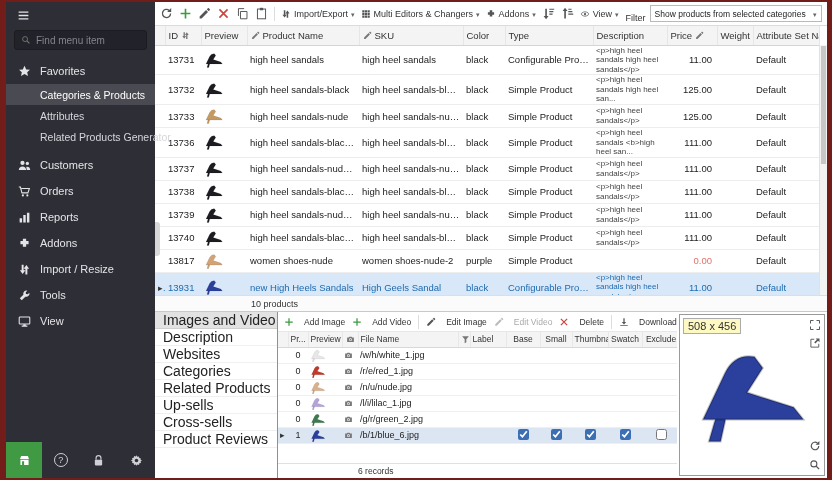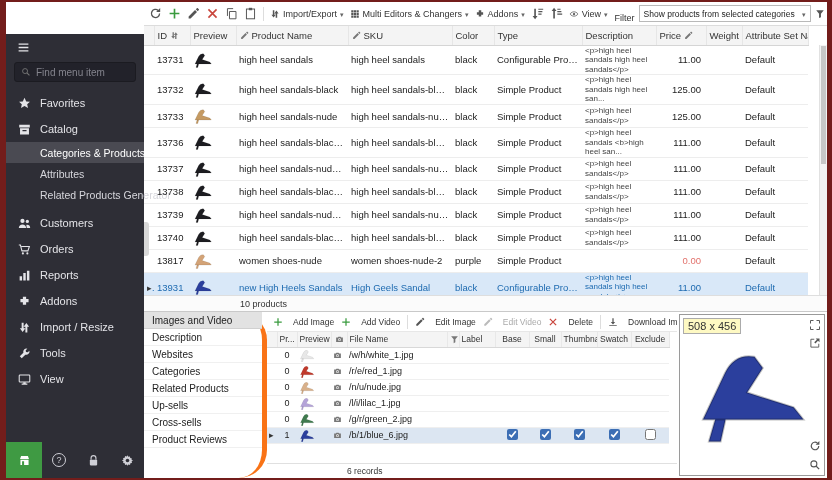--- a/index.html
+++ b/index.html
@@ -1,21 +1,21 @@
 <!DOCTYPE html>
 <html><head>
 <meta charset="utf-8">
 <style>
   * { box-sizing:border-box; margin:0; padding:0; }
   html,body { width:832px; height:480px; overflow:hidden; }
   body { background:#731d1b; font-family:"Liberation Sans", sans-serif; position:relative; }
   .window { position:absolute; left:6px; top:2px; width:821px; height:476px; background:#fff; display:flex; }
 
   
-  .sidebar { width:138px; flex-shrink:0; background:#2e2e36; color:#e4e4e8; display:flex; flex-direction:column;margin-top:32px; }
+  .sidebar { width:149px; flex-shrink:0; background:#2e2e36; color:#e4e4e8; display:flex; flex-direction:column; }
   .burger { height:26px; display:flex; align-items:center; padding-left:11px; }
   .search { margin:2px 8px 8px; background:#22222a; border:1px solid #1b1b21; border-radius:3px; height:20px; display:flex; align-items:center; gap:5px; padding:0 6px; }
   .search input { flex:1; min-width:0; background:transparent; border:0; outline:none; color:#c5c5cb; font-size:10px; font-family:"Liberation Sans",sans-serif; }
   .search input::placeholder { color:#84848d; }
   .nav-item { height:26px; display:flex; align-items:center; gap:9px; padding-left:12px; font-size:11px; cursor:default; white-space:nowrap; }
   .nav-item .ic { flex-shrink:0; }
   .sub-item { height:21px; display:flex; align-items:center; padding-left:34px; font-size:10.5px; color:#d6d6dc; white-space:nowrap; }
   .sub-item.selected { background:#4a4a52; color:#fff; }
   .grp-gap { height:5px; }
   .side-foot { margin-top:auto; height:36px; display:flex; align-items:stretch; }
@@ -58,21 +58,21 @@
   .pgrid td.c-price { text-align:right; padding-right:5px; }
   .pgrid tr.selected td { background:#d9e8f8; color:#1d6ab0; }
   .hwrap { display:flex; align-items:center; gap:3px; }
   .vscroll { position:absolute; right:0; top:19px; bottom:0; width:8px; background:#f3f3f3; border-left:1px solid #e1e1e1; }
   .vthumb { margin:1px; height:118px; background:#c7c7c7; }
   .collapse-handle { position:absolute; left:0; top:196px; width:5px; height:34px; background:#d8d8d8; border-radius:0 3px 3px 0; z-index:5; }
   .grid-status { height:16px; border-top:1px solid #dedede; background:#fbfbfb; display:flex; align-items:center; padding-left:96px; font-size:9px; color:#333; }
 
   
   .bottom { height:166px; display:flex; min-width:0; }
-  .tabs { width:123px; flex-shrink:0; border-right:5px solid #f97316; font-size:10px; color:#222;border-radius:28px; }
+  .tabs { width:123px; flex-shrink:0; border-right:1px solid #f97316; font-size:14px; color:#222; }
   .tab { height:17px; display:flex; align-items:center; padding-left:8px; border-bottom:1px solid #f0f0f0; white-space:nowrap; }
   .tab.selected { background:#e2e2e2; border-bottom:1px solid #d0d0d0; }
 
   .images { flex:1; min-width:0; display:flex; flex-direction:column; }
   .img-toolbar { height:20px; display:flex; align-items:center; gap:3px; padding:0 4px; border-bottom:1px solid #e7e7e7; overflow:hidden; }
   .ib { display:flex; align-items:center; gap:10px; font-size:8.5px; color:#333; white-space:nowrap; padding:1px 2px; }
   .ib.disabled { color:#aaa; }
   .ib.disabled svg { color:#bbb; }
   .img-body { flex:1; position:relative; overflow:hidden; }
   table.igrid { border-collapse:collapse; table-layout:fixed; width:402px; font-size:9px; color:#222; }
@@ -219,26 +219,20 @@
       <svg class="ic10 mut">
           <use href="#i-zoom"></use>
         </svg>
       <input placeholder="Find menu item" style="">
     </div>
     <div class="nav-item">
       <svg class="ic">
           <use href="#i-star"></use>
         </svg>
       <span>Favorites</span>
-    </div>
-    <div class="nav-item">
-      <svg class="ic">
-          <use href="#i-box"></use>
-        </svg>
-      <span>Catalog</span>
     </div>
     <div class="sub-item selected">
       <span>Categories &amp; Products</span>
     </div>
     <div class="sub-item">
       <span>Attributes</span>
     </div>
     <div class="sub-item">
       <span>Related Products Generator</span>
     </div>

